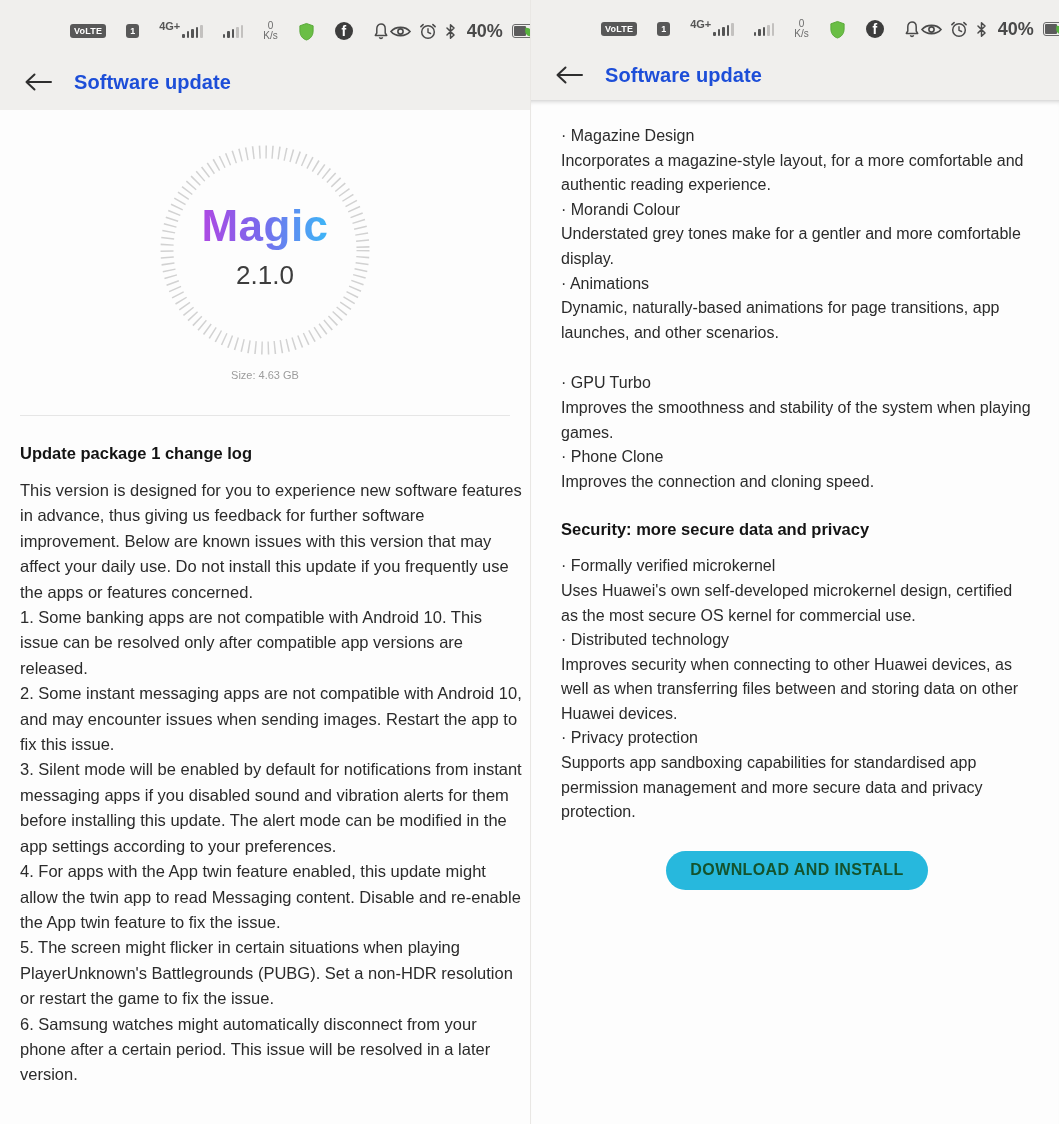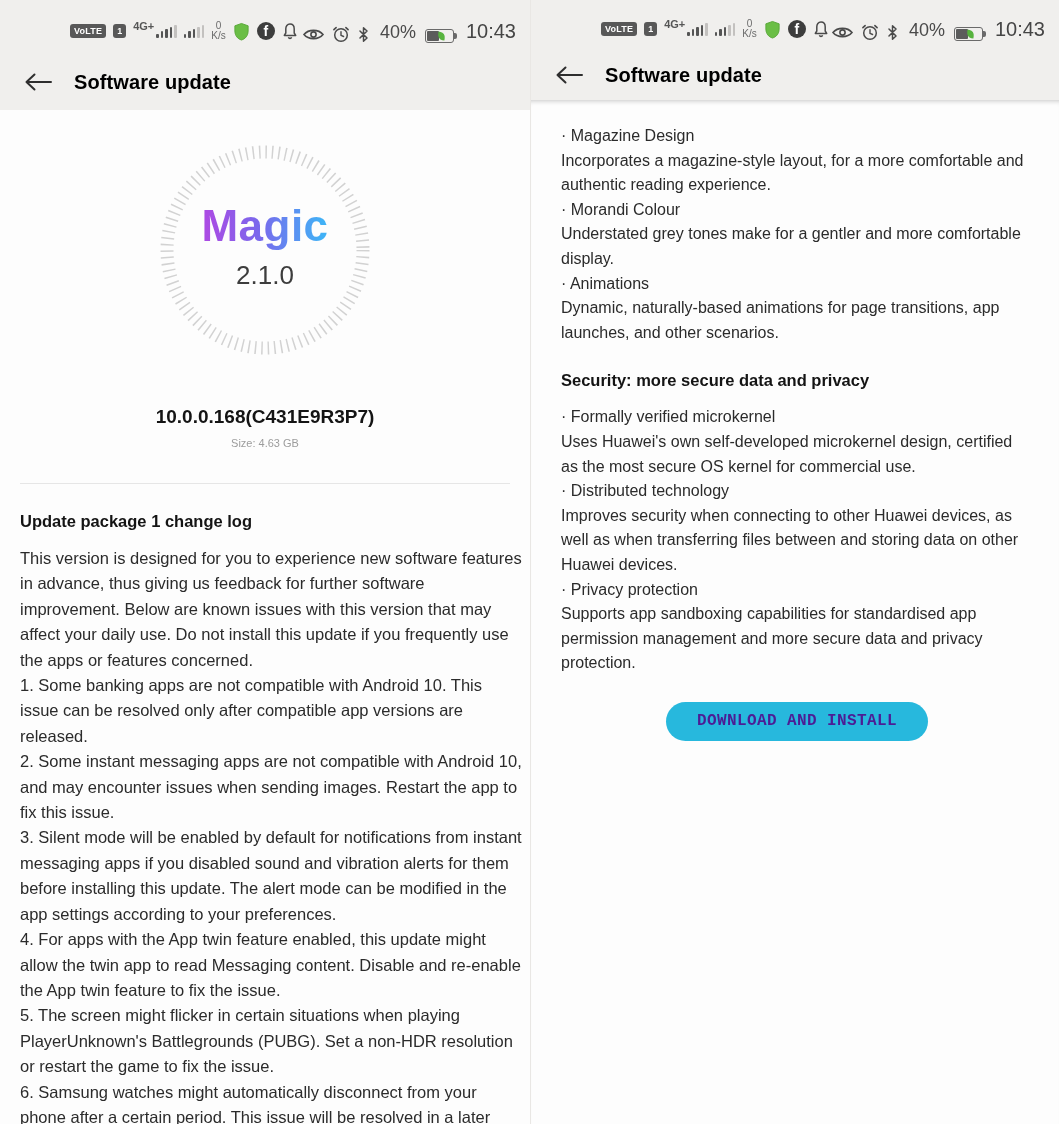--- a/index.html
+++ b/index.html
@@ -11,22 +11,22 @@
   .phone-right { width:528px; }
   .seam { width:1px; background:#e9e7e4; }
 
   
   .topchrome { background:#f0efed; }
   .phone-left .topchrome { height:110px; }
   .phone-right .topchrome { height:100px; }
 
   .statusbar { height:54px; display:flex; align-items:center; padding:8px 14px 0 70px; }
   .phone-right .statusbar { height:50px; }
-  .sb-left { display:flex; align-items:center; gap:7px; }
-  .sb-right { display:flex; align-items:flex-end; gap:7px; margin-left:auto; }
+  .sb-left { display:flex; align-items:center; gap:20px; }
+  .sb-right { display:flex; align-items:center; gap:7px; margin-left:auto;font-weight:bold; }
 
   .volte { background:#585858; color:#fff; font-size:9px; font-weight:700; padding:2px 4px 2px; border-radius:3px; letter-spacing:.2px; line-height:10px; }
   .sim1 { background:#585858; color:#fff; width:13px; height:14px; border-radius:3px; font-size:9px; font-weight:700; display:flex; align-items:center; justify-content:center; }
   .netblock { display:flex; align-items:flex-end; gap:2px; }
   .nettype { font-size:11px; font-weight:700; color:#555; transform:translateY(-6px); }
   .bars { display:flex; align-items:flex-end; gap:2px; height:13px; }
   .bars i { display:block; width:2.5px; background:#555; border-radius:1px; }
   .bars i.dim { background:#c3c1bf; }
   .bars .h1{height:4px}.bars .h2{height:6.5px}.bars .h3{height:9px}.bars .h4{height:11px}.bars .h5{height:13px}
   .speed { display:flex; flex-direction:column; align-items:center; font-size:10px; line-height:10px; color:#6b6b6b; }
@@ -35,21 +35,21 @@
   .battery { width:29px; height:14px; border:1.5px solid #6a6a6a; border-radius:3px; position:relative; margin:0 2px; }
   .battery::after { content:""; position:absolute; right:-4px; top:3px; width:2.5px; height:6px; background:#6a6a6a; border-radius:0 2px 2px 0; }
   .battery .fill { position:absolute; left:1px; top:1px; bottom:1px; width:46%; background:#5c5c5c; border-radius:1px; }
   .battery .leaf { position:absolute; left:12px; top:2.5px; width:6.5px; height:7.5px; background:#57b33e; border-radius:0 75% 0 75%; transform:rotate(8deg); }
   .time { font-size:20px; color:#454545; margin-left:3px; }
   .sb-icon { display:flex; align-items:center; }
 
   .appbar { height:56px; display:flex; align-items:center; padding-left:24px; }
   .phone-right .appbar { height:50px; }
   .back { display:flex; align-items:center; cursor:pointer; }
-  .appbar-title { font-size:20px; font-weight:700; color:#000000; margin-left:22px; letter-spacing:.1px; }
+  .appbar-title { font-size:20px; font-weight:700; color:#1d4ed8; margin-left:22px; letter-spacing:.1px; }
 
   
   .content-left { background:#fdfdfd; height:1014px; }
   .logo-wrap { width:220px; height:220px; margin:30px auto 0; position:relative; }
   .logo-wrap svg { position:absolute; inset:0; }
   .logo-center { position:absolute; inset:0; display:flex; flex-direction:column; align-items:center; justify-content:center; transform:translateY(-4px); }
   .magic { font-size:44px; font-weight:600; letter-spacing:.5px;
            background:linear-gradient(90deg,#aa4ce4 5%,#7a68ec 45%,#41b1f6 95%);
            -webkit-background-clip:text; background-clip:text; color:transparent; -webkit-text-fill-color:transparent; }
   .magic-ver { font-size:26px; color:#3d3d3d; margin-top:9px; }
@@ -59,21 +59,21 @@
   .changelog-title { margin:28px 20px 0; font-size:16.5px; font-weight:700; color:#141414; }
   .changelog-body { margin:15px 8px 0 20px; font-size:16.5px; line-height:25.4px; color:#2b2b2b; white-space:pre-line; }
 
   
   .content-right { background:#fdfdfd; height:1024px; padding:24px 26px 0 30px;
                    box-shadow:inset 0 5px 5px -4px rgba(0,0,0,.22); }
   .update-section { margin-bottom:26px; }
   .section-title { font-size:16.5px; font-weight:700; color:#141414; margin-bottom:15px; }
   .section-body { font-size:16px; line-height:24.6px; color:#2b2b2b; white-space:pre-line; }
   .download-btn { display:block; margin:22px auto 8px; width:262px; height:39px; border:none; border-radius:20px;
-                  background:#27b8dd; color:#4c1d95; font-family:Liberation Mono, monospace; font-size:16px; font-weight:700;
+                  background:#27b8dd; color:#14532d; font-family:Liberation Sans, sans-serif; font-size:16px; font-weight:700;
                   letter-spacing:.4px; cursor:pointer; }
 </style>
 </head>
 <body>
 
 <div class="screen">
 
   <div class="phone phone-left">
     <div class="topchrome">
       <div class="statusbar">
@@ -155,21 +155,20 @@
       <div class="logo-wrap">
         <svg width="220" height="220" viewBox="0 0 220 220">
           <circle cx="110" cy="110" r="98" fill="none" stroke="#d2d2d2" stroke-width="13" stroke-dasharray="1.5,5"></circle>
           <circle cx="110" cy="110" r="90" fill="#fdfdfd" stroke="none"></circle>
         </svg>
         <div class="logo-center">
           <span class="magic">Magic</span>
           <span class="magic-ver">2.1.0</span>
         </div>
       </div>
-      <div class="fw-version">10.0.0.168(C431E9R3P7)</div>
       <div class="fw-size">Size: 4.63 GB</div>
       <hr class="divider">
       <div class="changelog-title">Update package 1 change log</div>
       <div class="changelog-body">This version is designed for you to experience new software features in advance, thus giving us feedback for further software improvement. Below are known issues with this version that may affect your daily use. Do not install this update if you frequently use the apps or features concerned.
 1. Some banking apps are not compatible with Android 10. This issue can be resolved only after compatible app versions are released.
 2. Some instant messaging apps are not compatible with Android 10, and may encounter issues when sending images. Restart the app to fix this issue.
 3. Silent mode will be enabled by default for notifications from instant messaging apps if you disabled sound and vibration alerts for them before installing this update. The alert mode can be modified in the app settings according to your preferences.
 4. For apps with the App twin feature enabled, this update might allow the twin app to read Messaging content. Disable and re-enable the App twin feature to fix the issue.
 5. The screen might flicker in certain situations when playing PlayerUnknown's Battlegrounds (PUBG). Set a non-HDR resolution or restart the game to fix the issue.
 6. Samsung watches might automatically disconnect from your phone after a certain period. This issue will be resolved in a later version.</div>
@@ -261,20 +260,24 @@
           <section class="update-section">
             <div class="section-body">· Magazine Design
 Incorporates a magazine-style layout, for a more comfortable and authentic reading experience.
 · Morandi Colour
 Understated grey tones make for a gentler and more comfortable display.
 · Animations
 Dynamic, naturally-based animations for page transitions, app launches, and other scenarios.</div>
           </section>
 
           <section class="update-section">
+            <div class="section-body">· GPU Turbo
+Improves the smoothness and stability of the system when playing games.
+· Phone Clone
+Improves the connection and cloning speed.</div>
           </section>
 
           <section class="update-section">
             <div class="section-title">Security: more secure data and privacy</div>
             <div class="section-body">· Formally verified microkernel
 Uses Huawei's own self-developed microkernel design, certified as the most secure OS kernel for commercial use.
 · Distributed technology
 Improves security when connecting to other Huawei devices, as well as when transferring files between and storing data on other Huawei devices.
 · Privacy protection
 Supports app sandboxing capabilities for standardised app permission management and more secure data and privacy protection.</div>

